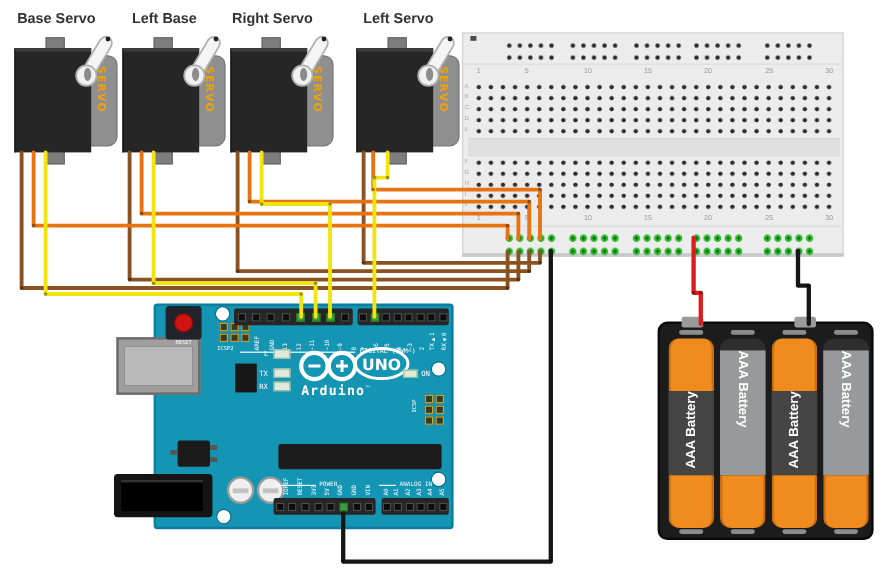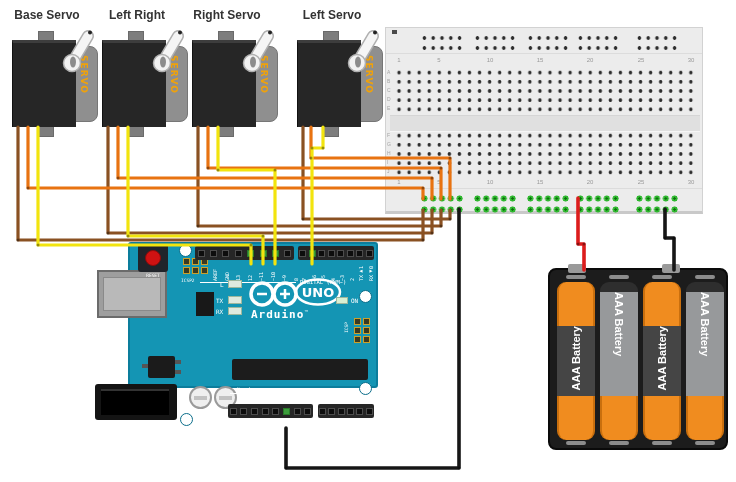--- a/index.html
+++ b/index.html
@@ -33,21 +33,21 @@
   .bb-grid{position:absolute;left:8px;width:302px;height:46px;
       background-image:radial-gradient(circle,#2d2d2d 1.5px,rgba(0,0,0,0.2) 1.9px,transparent 2.2px);
       background-size:10.07px 9.2px;}
   .bb-channel{position:absolute;left:4px;top:87px;width:310px;height:15px;background:#e0e0e0;
       border-top:1px solid #d5d5d5;border-bottom:1px solid #f6f6f6;}
   .bb-num{position:absolute;width:16px;text-align:center;font-size:6px;color:#9a9a9a;}
   .bb-letter{position:absolute;left:1px;width:6px;font-size:5px;color:#a5a5a5;}
   .bb-notch{position:absolute;left:6px;top:2px;width:5px;height:4px;background:#4a4a4a;}
 
   
-  .arduino{position:absolute;left:128px;top:242px;width:250px;height:146px;}
+  .arduino{position:absolute;left:128px;top:253px;width:250px;height:188px;}
   .board-bg{position:absolute;left:0;top:0;width:100%;height:100%;background:#1495b4;
             border:2px solid #0c7d9c;border-radius:3px;box-sizing:border-box;}
   .usb{position:absolute;left:-31px;top:28px;width:70px;height:48px;background:#9e9e9e;
        border:2px solid #6b6b6b;box-sizing:border-box;}
   .usb-inner{position:absolute;left:4px;top:5px;width:56px;height:32px;background:#b9b9b9;border:1px solid #8a8a8a;}
   .jack{position:absolute;left:-33px;top:142px;width:82px;height:36px;background:#141414;border-radius:3px;}
   .jack-inner{position:absolute;left:6px;top:5px;width:68px;height:24px;background:#000;border-top:2px solid #333;}
   .hole{position:absolute;width:13px;height:13px;border-radius:50%;background:#fff;border:1px solid #0a6d8a;box-sizing:border-box;}
   .reset-btn{position:absolute;left:10px;top:2px;width:30px;height:28px;background:#20242a;border-radius:3px;}
   .reset-cap{position:absolute;left:7px;top:6px;width:16px;height:16px;border-radius:50%;background:#cf1212;border:1px solid #8d0b0b;box-sizing:border-box;}
@@ -106,21 +106,21 @@
     <svg class="servo-horn" width="48" height="52" viewBox="0 0 48 52">
       <path d="M20,39 L36,12" stroke="#b0b0b0" stroke-width="12" stroke-linecap="round"></path>
       <path d="M20,39 L36,12" stroke="#f5f5f5" stroke-width="9" stroke-linecap="round"></path>
       <circle cx="20" cy="39" r="8.5" fill="#f2f2f2" stroke="#b0b0b0" stroke-width="1.5"></circle>
       <ellipse cx="21" cy="38" rx="3" ry="5.5" fill="#8c8c8c"></ellipse>
       <circle cx="38" cy="8.5" r="2" fill="#222"></circle>
     </svg>
   </div>
 
   <div class="servo" style="left:87px">
-    <div class="servo-label">Left Right</div>
+    <div class="servo-label">Left Base</div>
     <div class="servo-tab" style="left:41px;top:27px;width:14px;height:14px"></div>
     <div class="servo-tab" style="left:41px;top:118px;width:14px;height:13px"></div>
     <div class="servo-side">
       <div class="servo-sidetext">SERVO</div>
     </div>
     <div class="servo-body"></div>
     <svg class="servo-horn" width="48" height="52" viewBox="0 0 48 52">
       <path d="M20,39 L36,12" stroke="#b0b0b0" stroke-width="12" stroke-linecap="round"></path>
       <path d="M20,39 L36,12" stroke="#f5f5f5" stroke-width="9" stroke-linecap="round"></path>
       <circle cx="20" cy="39" r="8.5" fill="#f2f2f2" stroke="#b0b0b0" stroke-width="1.5"></circle>

